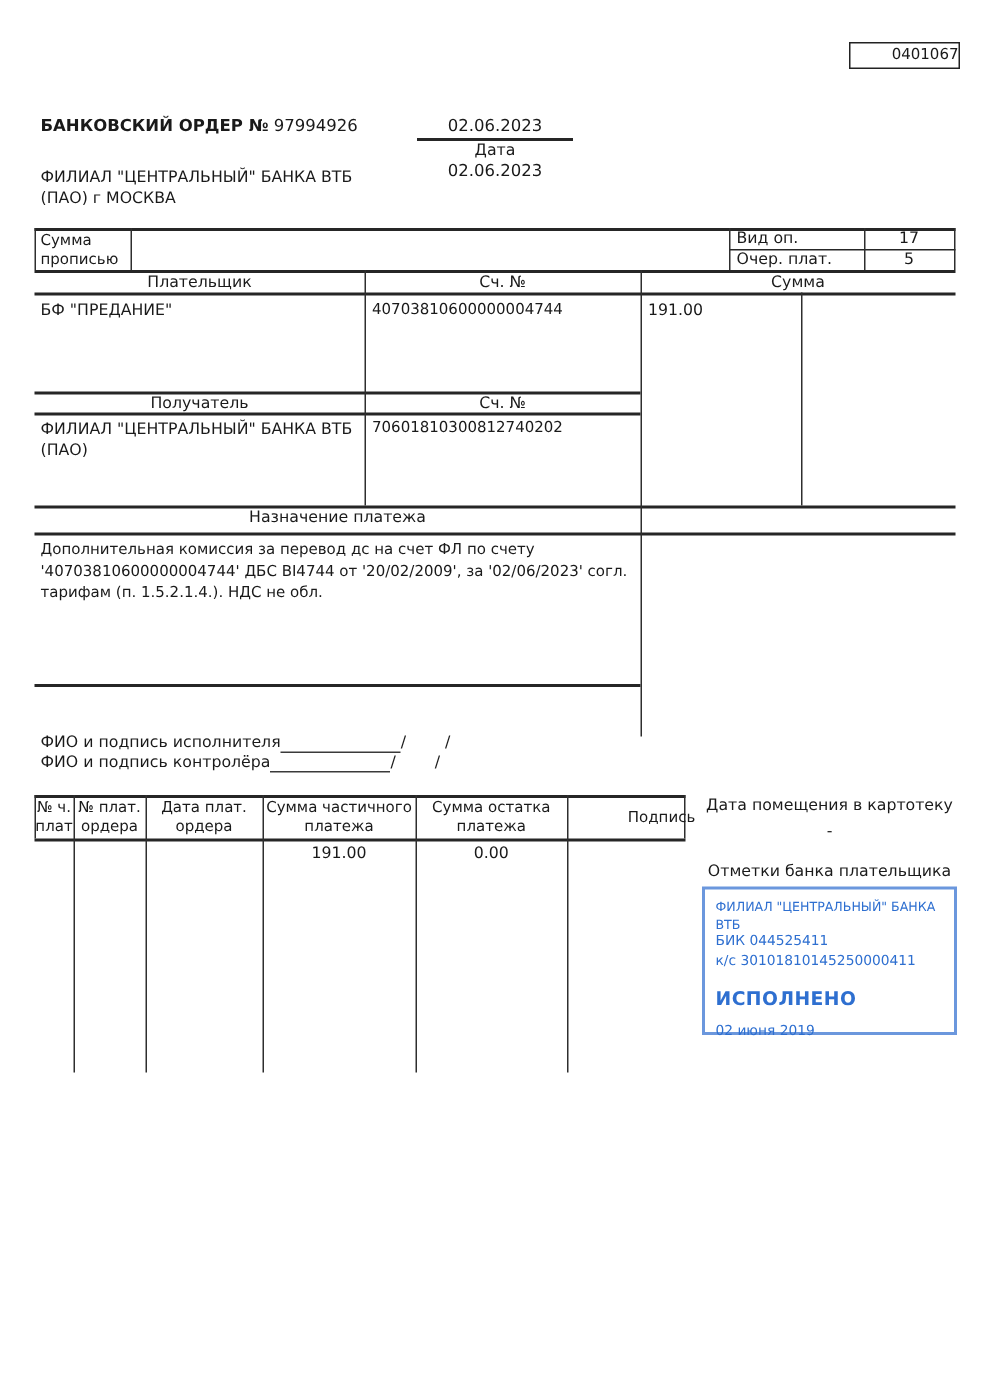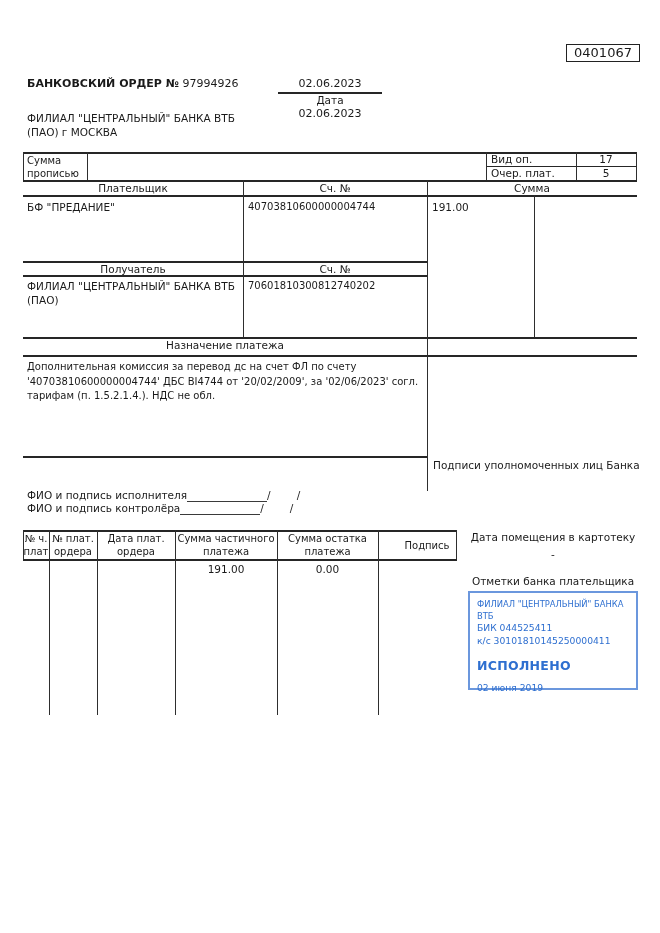--- a/index.html
+++ b/index.html
@@ -10,22 +10,22 @@
   }
   .abs { position:absolute; }
   .ctr { text-align:center; }
   .pre { white-space:pre; }
   .prl { white-space:pre-line; }
   .hline { position:absolute; height:2px; background:#262626; }
   .hline.thin { height:1px; }
   .vline { position:absolute; width:1px; background:#2e2e2e; }
   .bold { font-weight:bold; }
   .code-box {
-    position:absolute; left:566px; top:44px; width:72px; height:16px;
-    border:1.5px solid #222; text-align:center; line-height:16px; font-size:13px;
+    position:absolute; left:566px; top:28px; width:72px; height:16px;
+    border:1.5px solid #222; text-align:right; line-height:16px; font-size:10px;
   }
   .sig-row { position:absolute; display:flex; align-items:flex-end; height:13px; line-height:13px; }
   .sig-underline { display:inline-block; width:80px; height:12px; border-bottom:1.5px solid #3a3a3a; }
   .sig-gap { display:inline-block; width:26px; }
   .th-cell { position:absolute; top:533px; height:26px; text-align:center; font-size:10px; line-height:12.5px; white-space:pre-line; }
   .stamp {
     position:absolute; left:468px; top:591px; width:170px; height:99px;
     border:2px solid #6b97dd; box-sizing:border-box; padding:5px 7px;
     color:#2e6fd0;
   }
@@ -94,21 +94,20 @@
   <div class="abs ctr" style="left:243px; top:263px; width:184px;">Сч. №</div>
 
   <div class="abs prl" style="left:27px; top:280px; line-height:13.5px;">ФИЛИАЛ "ЦЕНТРАЛЬНЫЙ" БАНКА ВТБ
 (ПАО)</div>
   <div class="abs" style="left:248px; top:280px; font-size:10px;text-align:center;">70601810300812740202</div>
 
   <div class="abs ctr" style="left:23px; top:339px; width:404px;">Назначение платежа</div>
   <div class="abs pre" style="left:27px; top:360px; font-size:10px; line-height:14.5px;">Дополнительная комиссия за перевод дс на счет ФЛ по счету
 '40703810600000004744' ДБС BI4744 от '20/02/2009', за '02/06/2023' согл.
 тарифам (п. 1.5.2.1.4.). НДС не обл.</div>
-  <div class="abs" style="left:433px; top:459px;">Подписи уполномоченных лиц Банка</div>
 
   <div class="sig-row" style="left:27px; top:489px;justify-content:flex-end;">
     <span>ФИО и подпись исполнителя</span>
       <span class="sig-underline"></span>
       <span>/</span>
       <span class="sig-gap"></span>
       <span>/</span>
   </div>
   <div class="sig-row" style="left:27px; top:502px;">
     <span>ФИО и подпись контролёра</span>
@@ -131,21 +130,21 @@
   <div class="th-cell" style="left:23px; width:26px;">№ ч.
 плат</div>
   <div class="th-cell" style="left:49px; width:48px;">№ плат.
 ордера</div>
   <div class="th-cell" style="left:97px; width:78px;">Дата плат.
 ордера</div>
   <div class="th-cell" style="left:175px; width:102px;">Сумма частичного
 платежа</div>
   <div class="th-cell" style="left:277px; width:101px;">Сумма остатка
 платежа</div>
-  <div class="th-cell" style="left:370px; width:78px; line-height:26px;padding-left:18px;">Подпись</div>
+  <div class="th-cell" style="left:384px; width:78px; line-height:26px;padding-left:18px;">Подпись</div>
 
   <div class="abs ctr" style="left:175px; top:563px; width:102px;">191.00</div>
   <div class="abs ctr" style="left:277px; top:563px; width:101px;">0.00</div>
 
   <div class="abs ctr" style="left:468px; top:531px; width:170px;">Дата помещения в картотеку</div>
   <div class="abs ctr" style="left:468px; top:548px; width:170px;">-</div>
 
   <div class="abs ctr" style="left:468px; top:575px; width:170px;">Отметки банка плательщика</div>
   <div class="stamp">
     <div class="s1">ФИЛИАЛ "ЦЕНТРАЛЬНЫЙ" БАНКА ВТБ</div>

